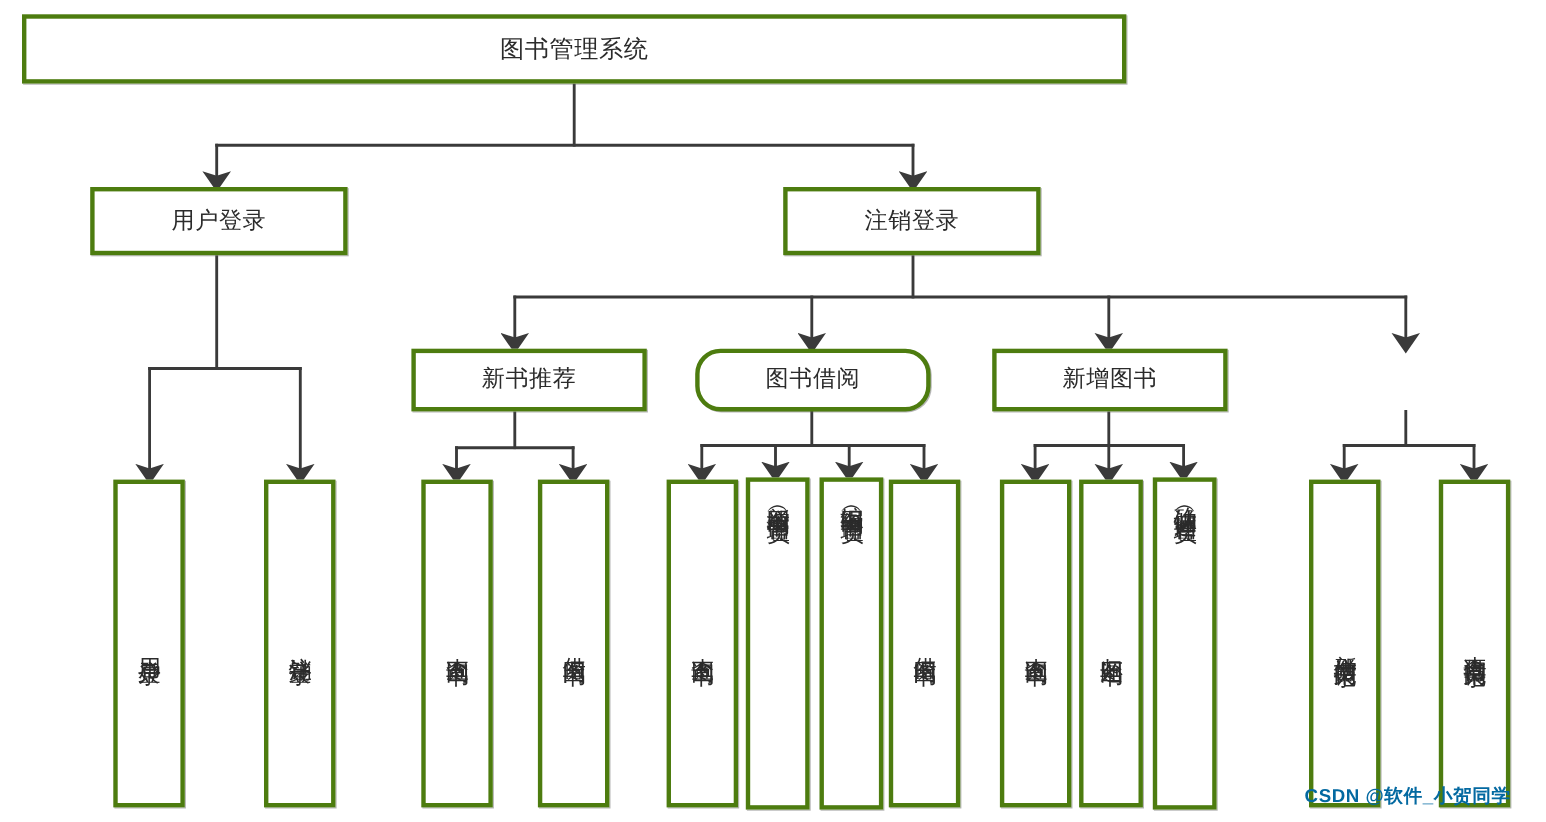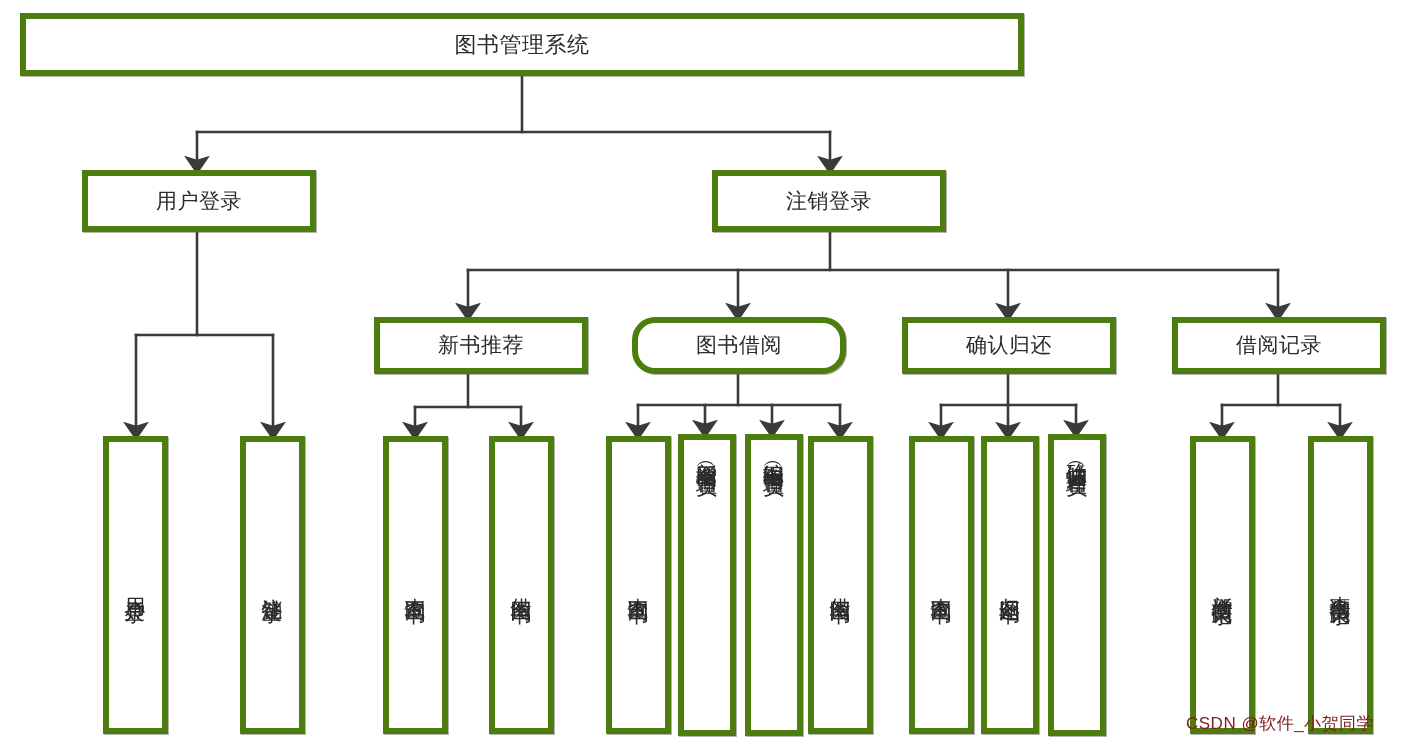--- a/index.html
+++ b/index.html
@@ -23,21 +23,21 @@
     left: 0;
     top: 0;
     width: 1405px;
     height: 747px;
     pointer-events: none;
   }
   .node {
     position: absolute;
     box-sizing: border-box;
     background: #ffffff;
-    border: 6px solid #4d7c0f;
+    border: 4px solid #4d7c0f;
     display: flex;
     align-items: center;
     justify-content: center;
     color: #2b2b2b;
     box-shadow: 1px 1px 0 rgba(90,90,90,0.45);
   }
   .node .label {
     display: block;
     text-align: center;
     line-height: 1.08;
@@ -65,23 +65,24 @@
   }
   .node.vert.center {
     align-items: center;
     padding-top: 0;
   }
   #watermark {
     position: absolute;
     left: 1186px;
     top: 712px;
     font-size: 17px;
-    color: #7f1d1d;
+    color: #0369a1;
     white-space: nowrap;
     letter-spacing: 0.5px;
+    font-weight: bold;
   }
 </style>
 </head>
 <body>
 
 <div id="diagram-canvas">
 
   <svg id="edges-layer" viewBox="0 0 1405 747" width="1405" height="747" aria-hidden="true">
     <defs>
       <marker id="arrowhead" markerWidth="9" markerHeight="10" refX="3.2" refY="5" orient="auto" markerUnits="strokeWidth">
@@ -145,24 +146,21 @@
     <span class="label">注销登录</span>
   </div>
 
   <div class="node horiz" style="left:362px; top:317px; width:214px; height:57px;margin-left:12px;">
     <span class="label">新书推荐</span>
   </div>
   <div class="node horiz" style="left:632px; top:317px; width:214px; height:57px;border-radius:23px;">
     <span class="label">图书借阅</span>
   </div>
   <div class="node horiz" style="left:902px; top:317px; width:214px; height:57px;">
-    <span class="label">确认归还</span>
-  </div>
-  <div class="node horiz" style="left:1172px; top:317px; width:214px; height:57px;">
-    <span class="label">借阅记录</span>
+    <span class="label">新增图书</span>
   </div>
 
   <div class="node vert center" style="left:103px; top:436px; width:65px; height:298px;">
     <span class="label">用户登录</span>
   </div>
   <div class="node vert center" style="left:240px; top:436px; width:65px; height:298px;">
     <span class="label">注销登录</span>
   </div>
 
   <div class="node vert center" style="left:383px; top:436px; width:65px; height:298px;">

